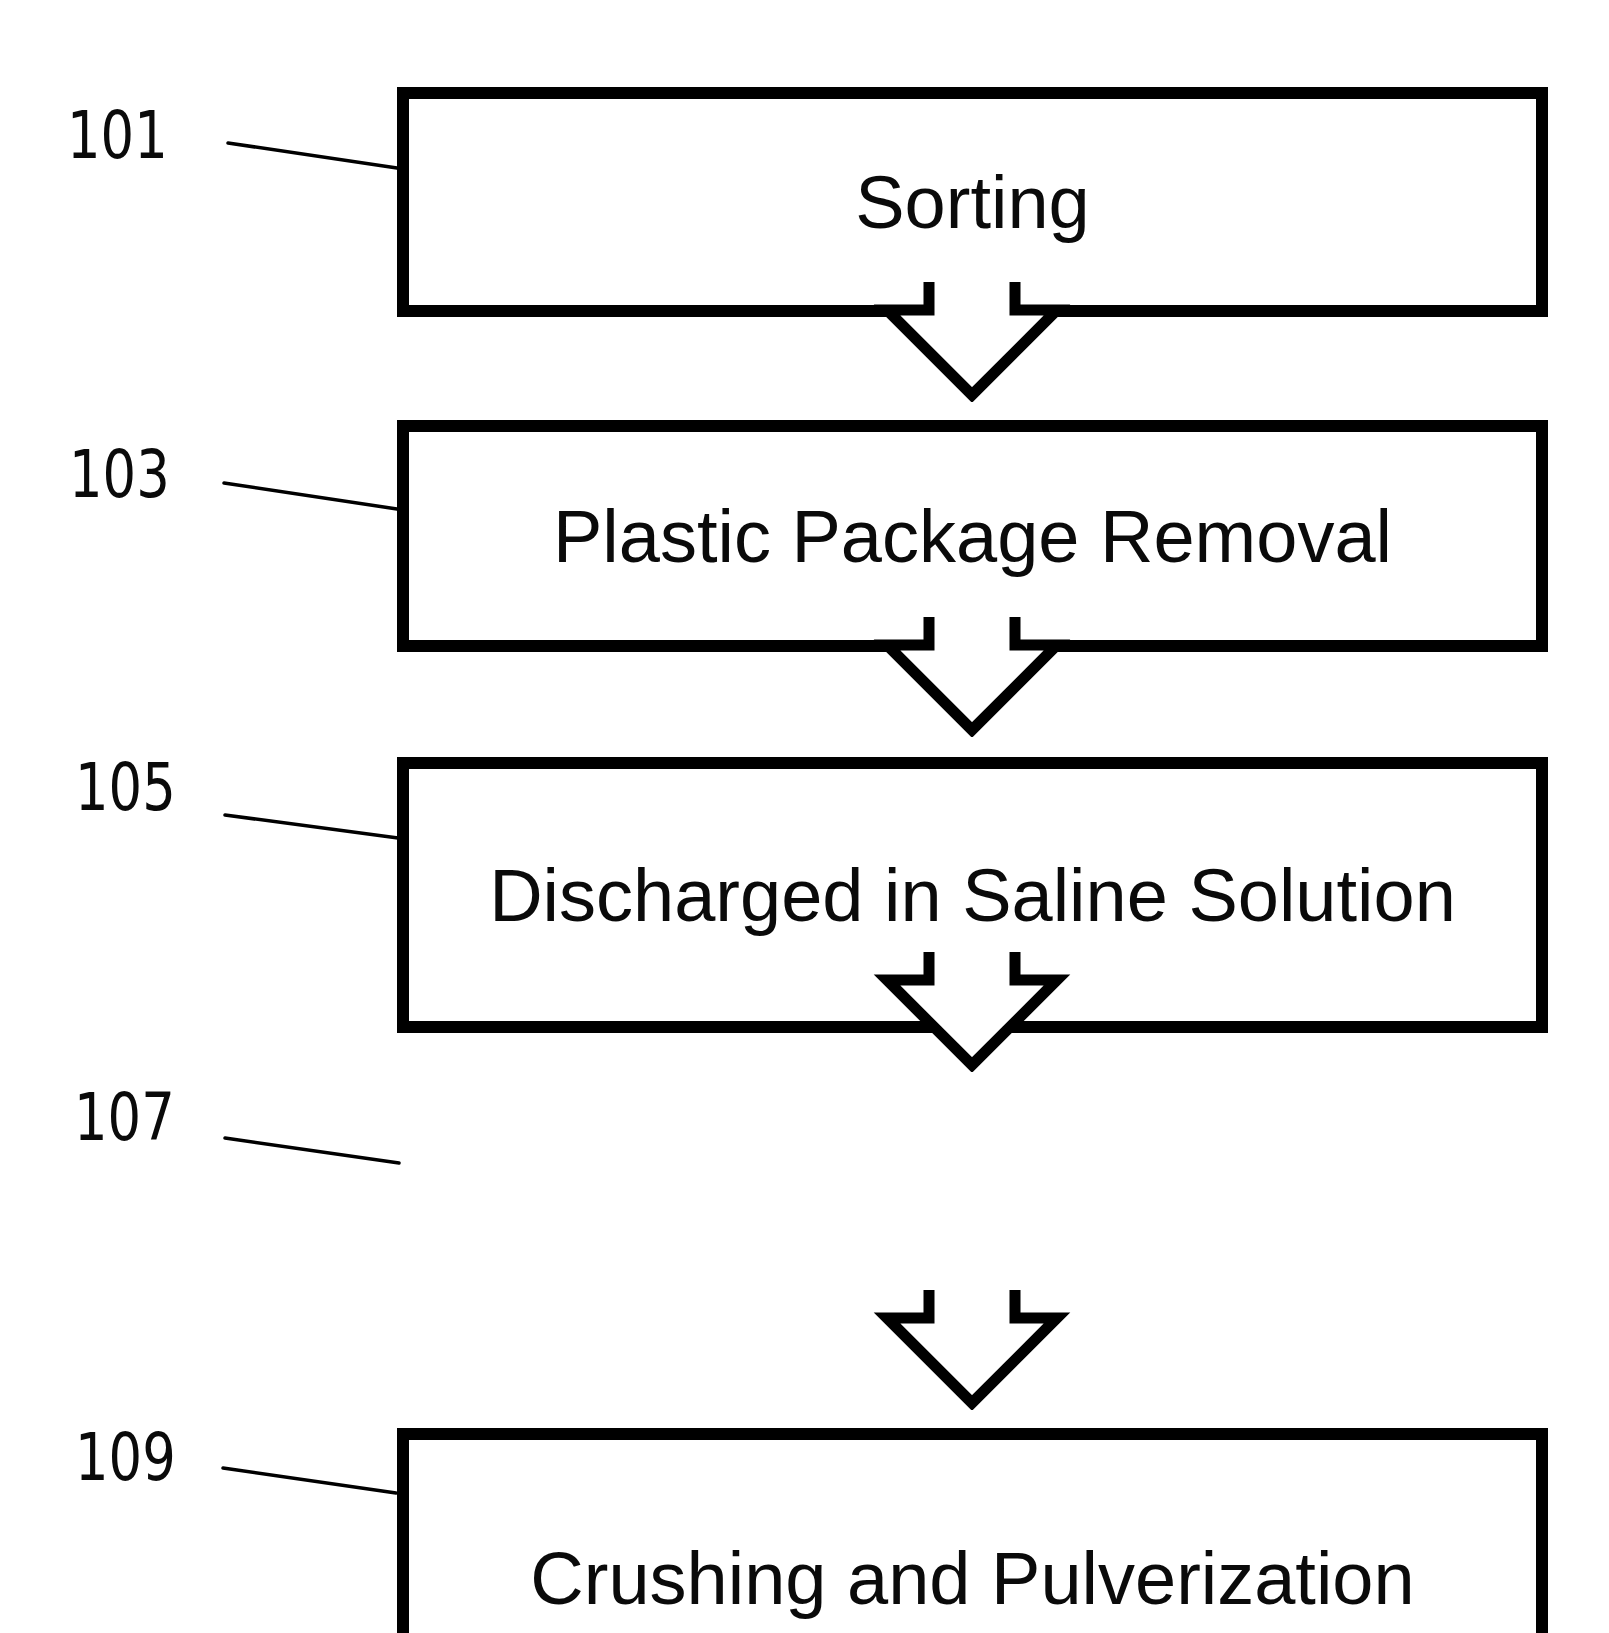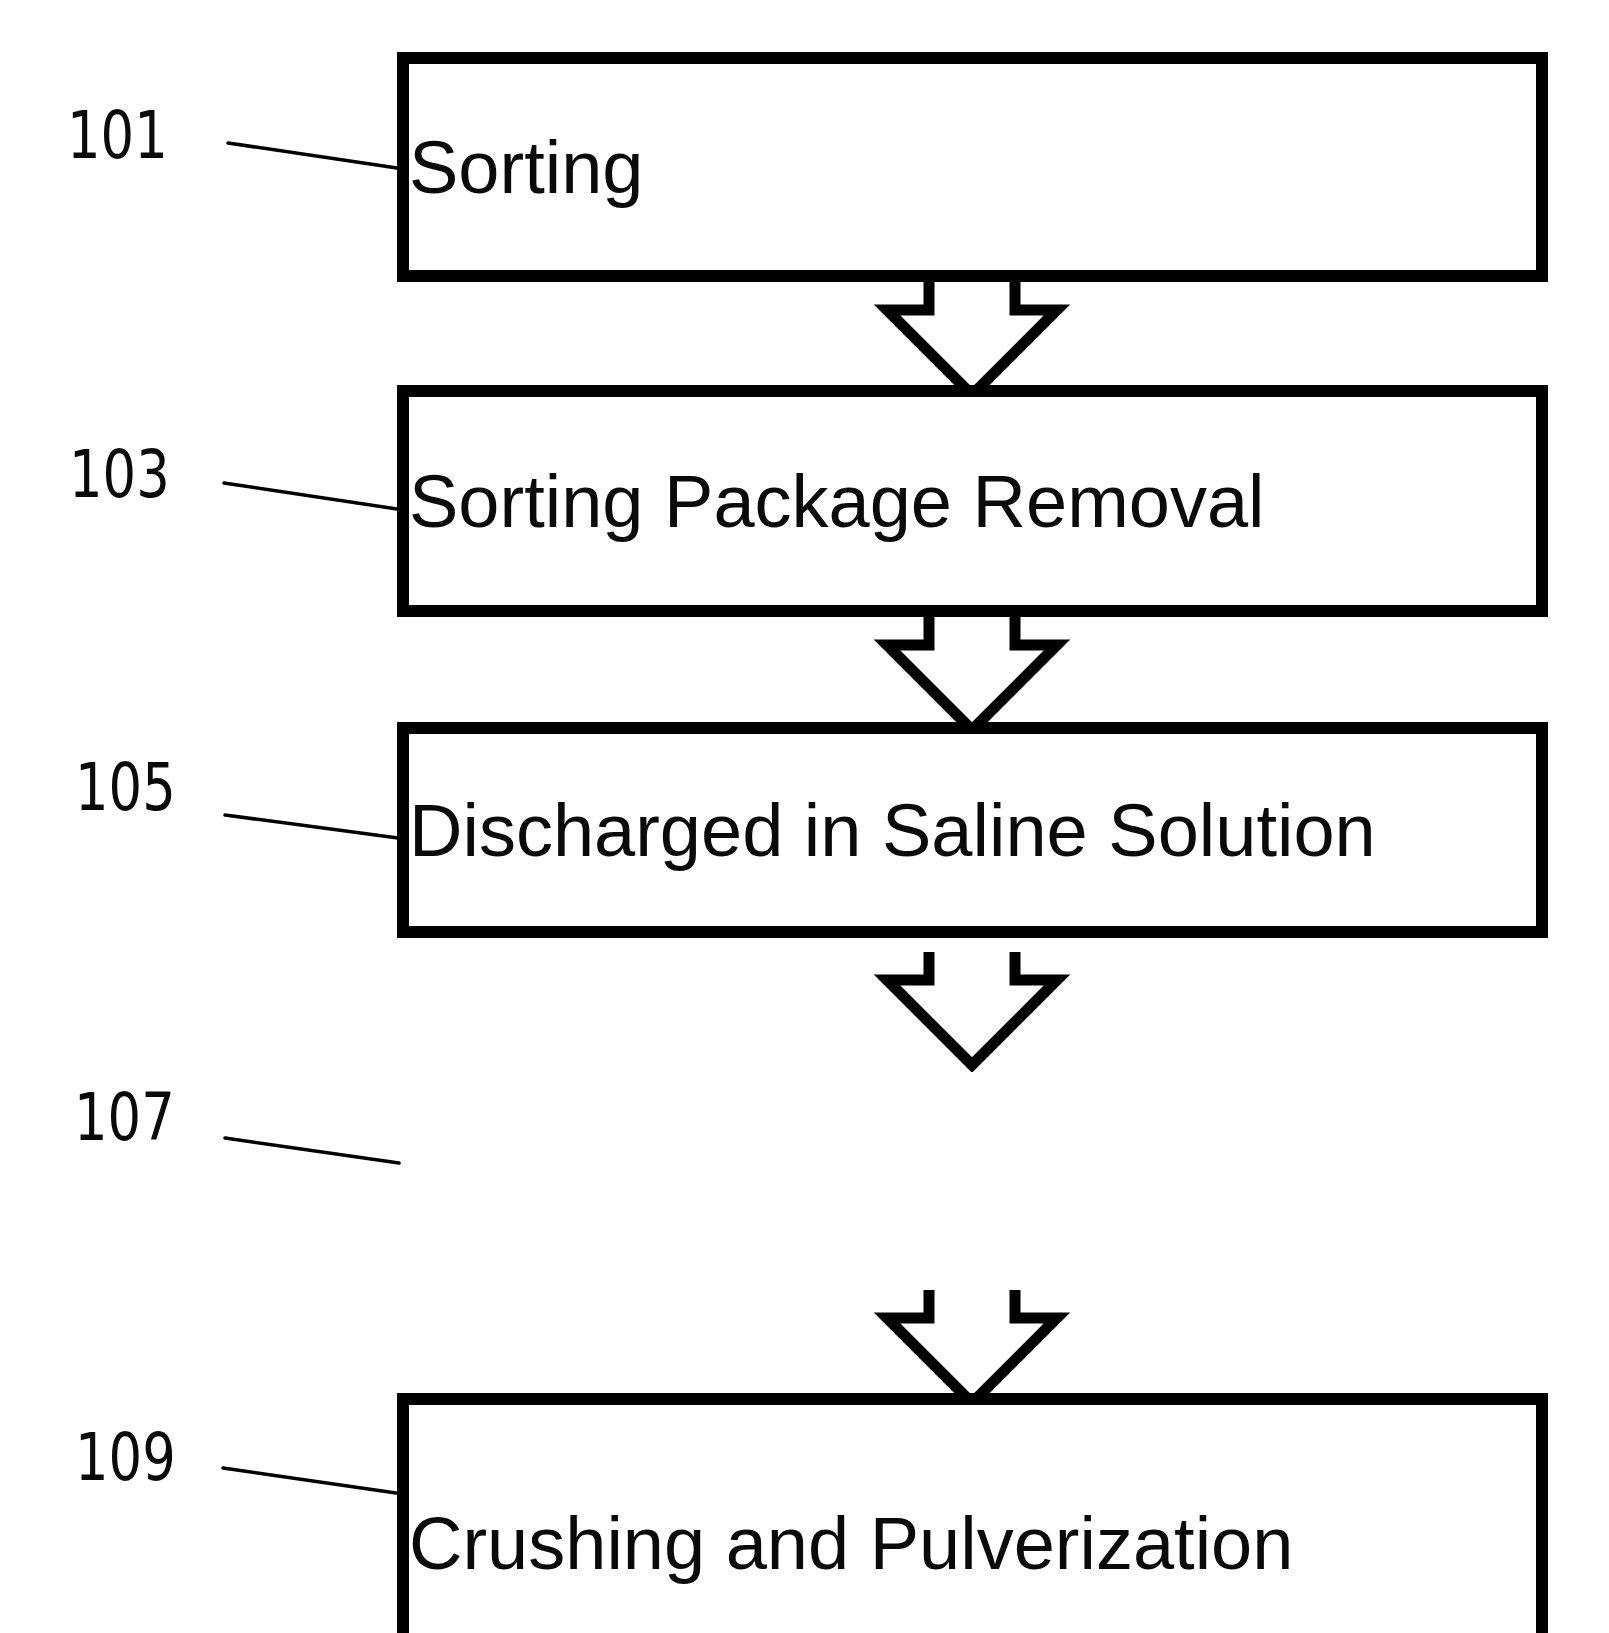--- a/index.html
+++ b/index.html
@@ -13,21 +13,22 @@
     font-family: "Liberation Sans", sans-serif;
   }
   .step-box {
     position: absolute;
     left: 397px;
     width: 1151px;
     border: 12px solid #000000;
     background: #ffffff;
     display: flex;
     align-items: center;
-    justify-content: flex-start;
+    justify-content: center;
+    margin-top: 35px;
   }
   .step-title {
     font-size: 74px;
     color: #0a0a0a;
     white-space: nowrap;
     letter-spacing: 0px;
   }
   .ref-label {
     position: absolute;
     font-family: "DejaVu Sans", sans-serif;
@@ -57,32 +58,32 @@
 
   <svg class="arrow" style="left:872px; top:282px" width="200" height="120" viewBox="0 0 200 120">
     <path d="M57 0 L57 28 L15 28 L100 113 L185 28 L143 28 L143 0"></path>
   </svg>
 
   <div class="ref-label" style="left:69px; top:442px">103</div>
   <svg class="leader" style="left:222px; top:481px" width="177" height="31" viewBox="0 0 177 31">
     <line x1="2" y1="2" x2="175" y2="28"></line>
   </svg>
   <div class="step-box" style="top:385px; height:232px">
-    <span class="step-title">Sorting Package Removal</span>
+    <span class="step-title">Plastic Package Removal</span>
   </div>
 
   <svg class="arrow" style="left:872px; top:617px" width="200" height="120" viewBox="0 0 200 120">
     <path d="M57 0 L57 28 L15 28 L100 113 L185 28 L143 28 L143 0"></path>
   </svg>
 
   <div class="ref-label" style="left:75px; top:755px">105</div>
   <svg class="leader" style="left:223px; top:813px" width="177" height="28" viewBox="0 0 177 28">
     <line x1="2" y1="2" x2="175" y2="25"></line>
   </svg>
-  <div class="step-box" style="top:722px; height:216px">
+  <div class="step-box" style="top:722px; height:276px">
     <span class="step-title">Discharged in Saline Solution</span>
   </div>
 
   <svg class="arrow" style="left:872px; top:952px" width="200" height="120" viewBox="0 0 200 120">
     <path d="M57 0 L57 28 L15 28 L100 113 L185 28 L143 28 L143 0"></path>
   </svg>
 
   <div class="ref-label" style="left:74px; top:1085px">107</div>
   <svg class="leader" style="left:223px; top:1136px" width="178" height="30" viewBox="0 0 178 30">
     <line x1="2" y1="2" x2="176" y2="27"></line>

